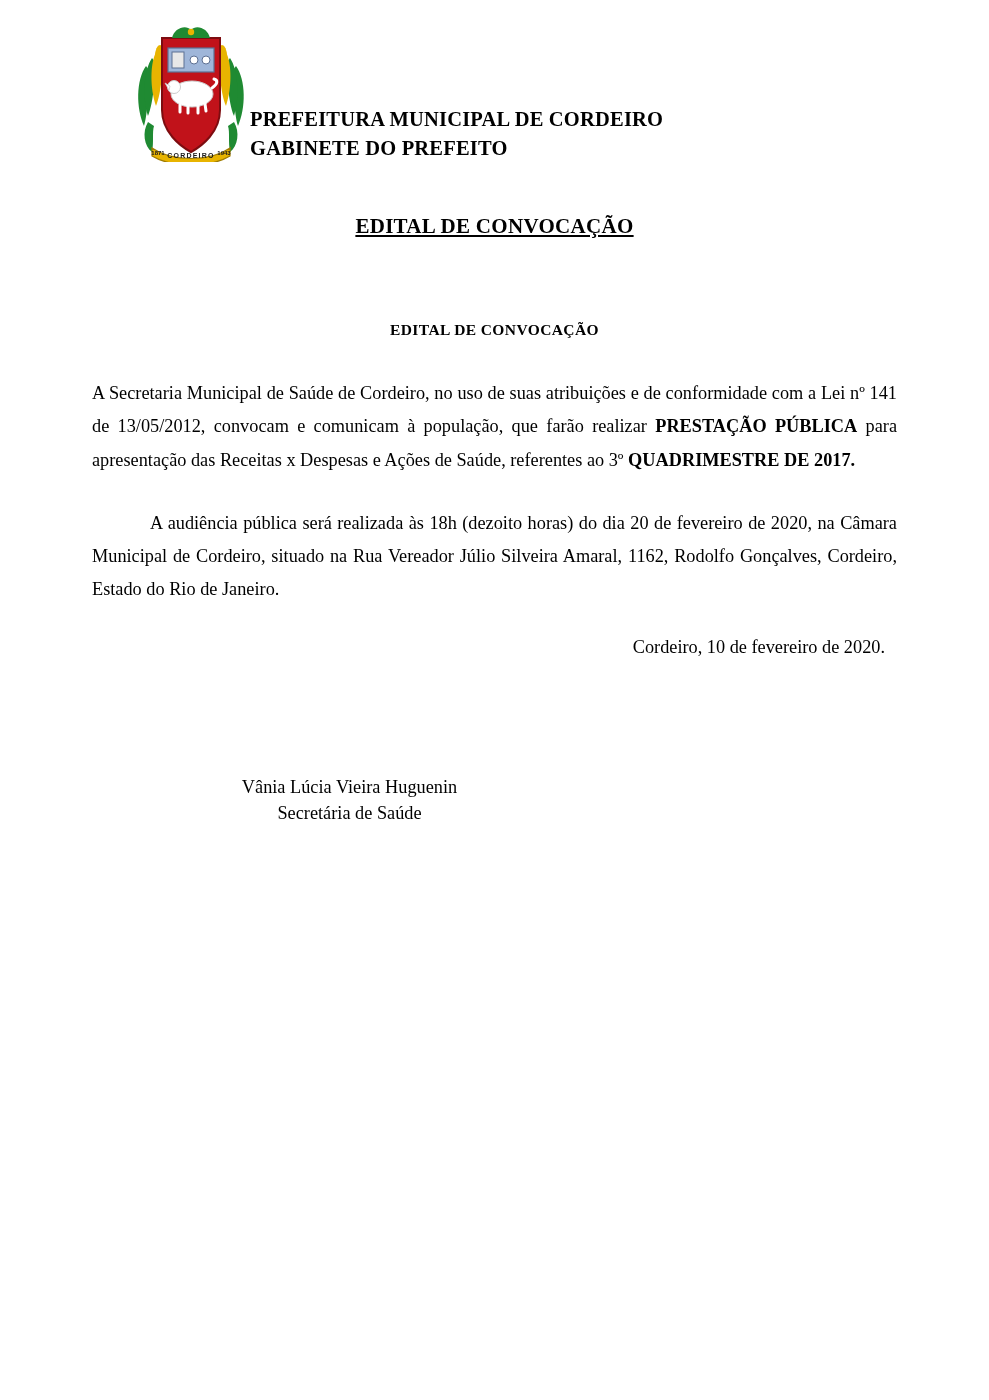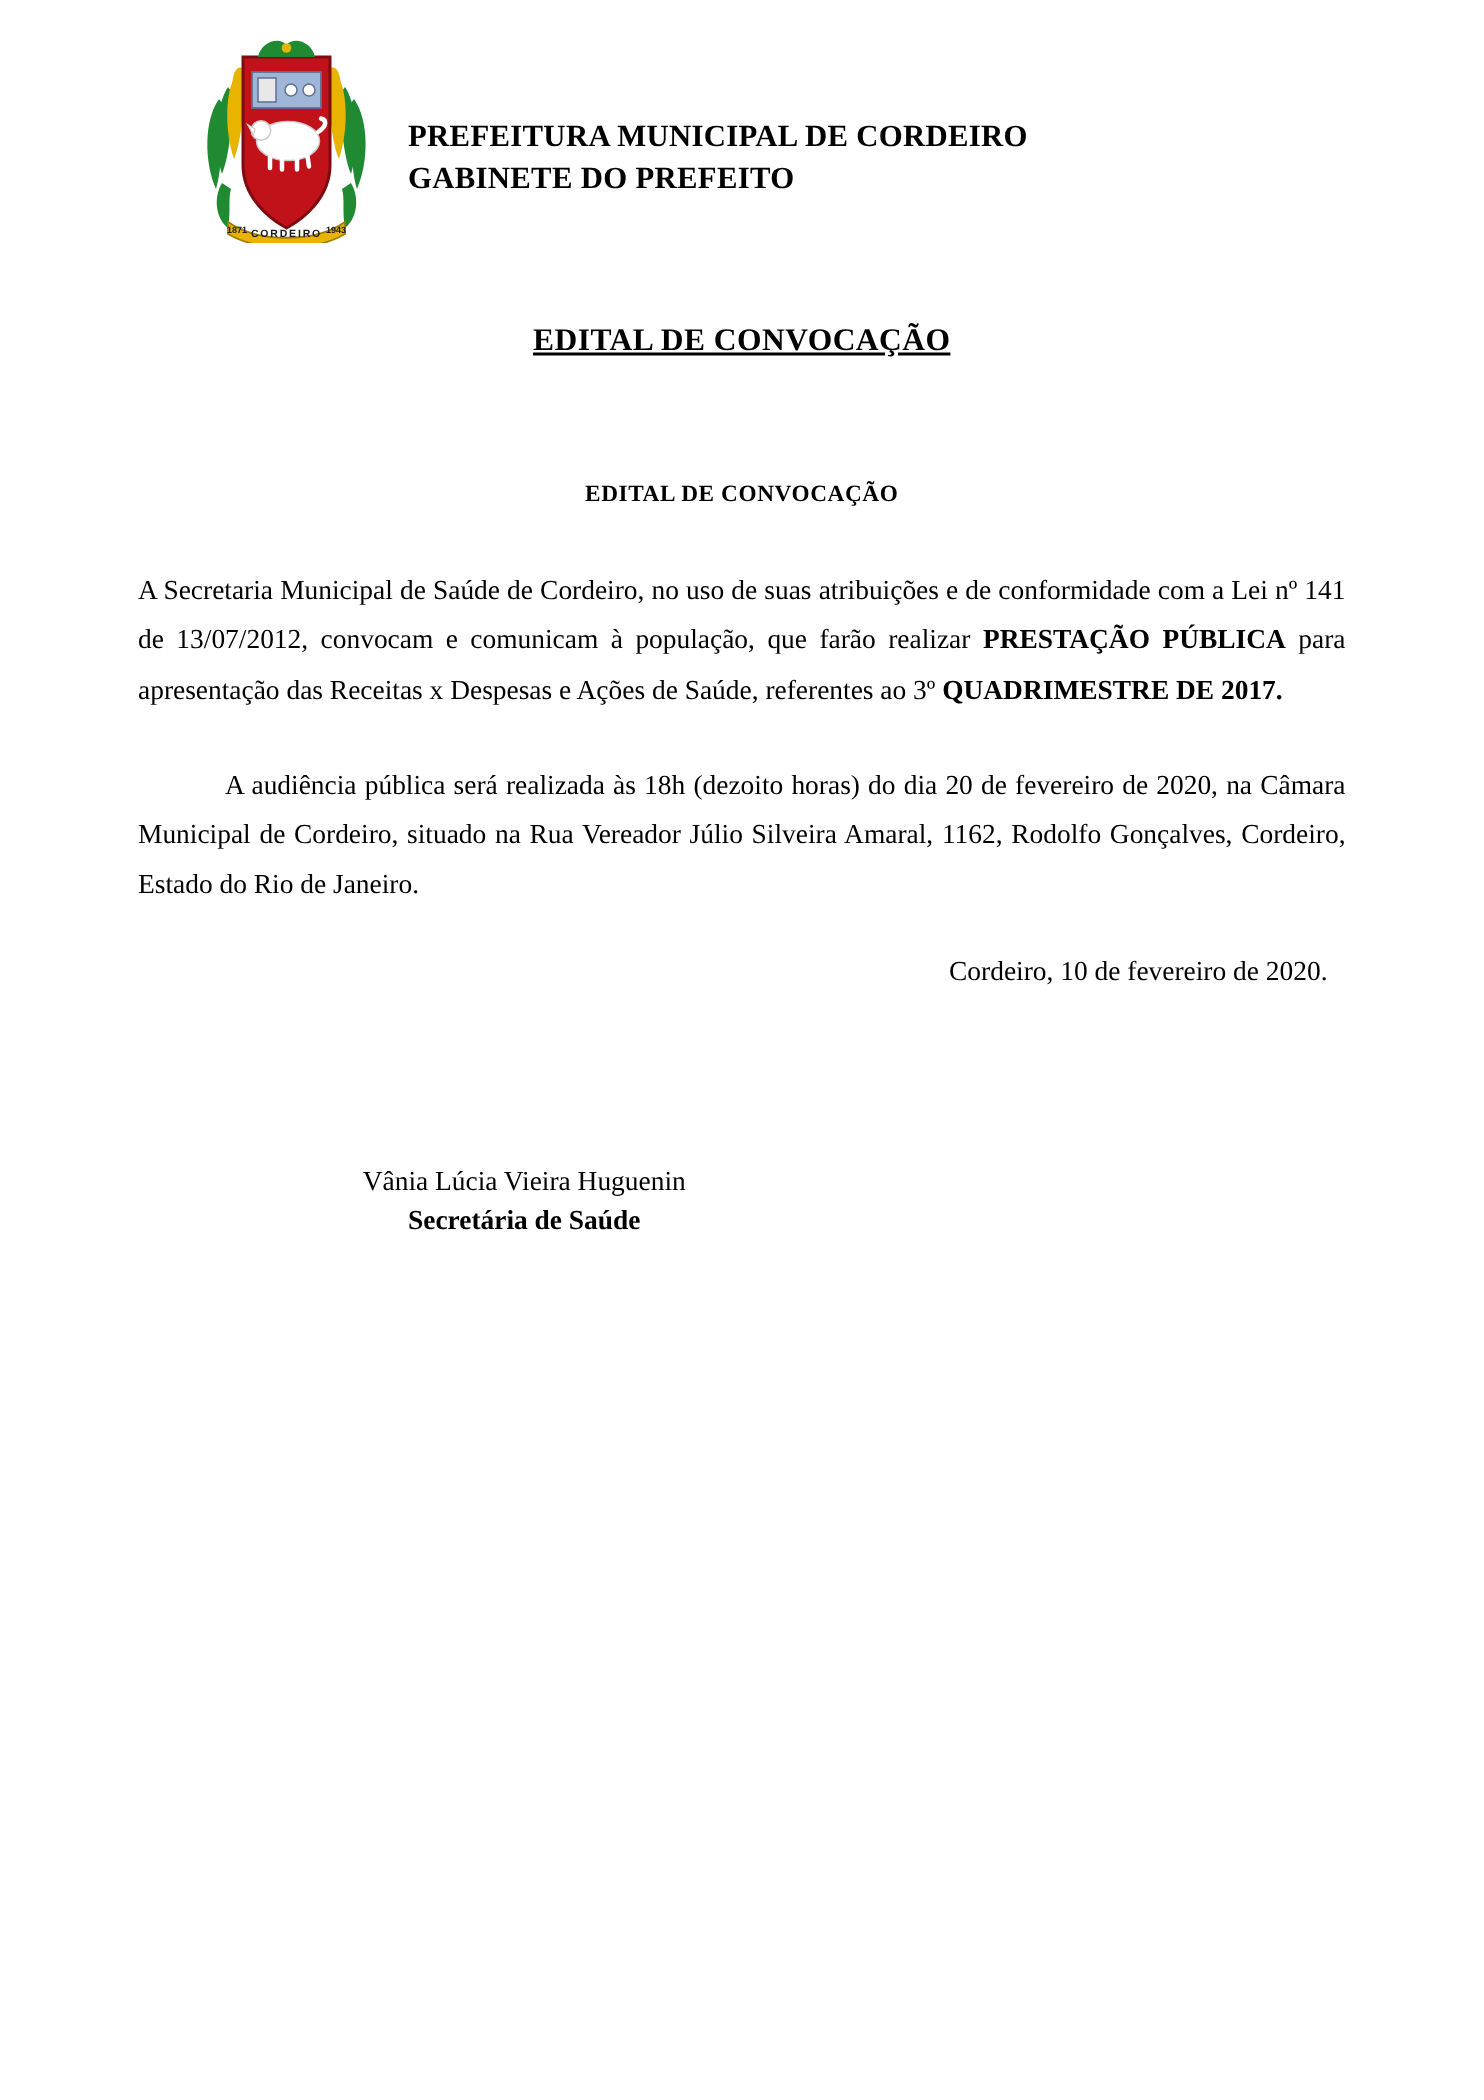--- a/index.html
+++ b/index.html
@@ -20,22 +20,21 @@
     width: 989px;
     height: 1400px;
     box-sizing: border-box;
     padding: 22px 92px 0 92px;
     position: relative;
   }
 
   
   .header {
     display: flex;
-    align-items: center;
-    gap: 22px;
+    align-items: flex-end;
     margin-left: 40px;
   }
 
   .crest {
     width: 118px;
     height: 140px;
     position: relative;
     flex: 0 0 auto;
   }
   .crest svg { display: block; }
@@ -103,21 +102,21 @@
   }
 
   .signature {
     margin-top: 116px;
     text-align: center;
     font-size: 18.3px;
     line-height: 1.45;
     padding-right: 290px;
   }
   .signature .name { display: block; }
-  .signature .role { display: block; font-weight: bold; }
+  .signature .role { display: block; }
 </style>
 </head>
 <body>
 
 <div class="page">
 
   <div class="header">
 
     <div class="crest">
       <svg width="118" height="140" viewBox="0 0 118 140" xmlns="http://www.w3.org/2000/svg">
@@ -175,21 +174,21 @@
     </div>
   </div>
 
   <div class="title-block">
     <div class="doc-title">EDITAL DE CONVOCAÇÃO</div>
   </div>
 
   <div class="section-heading">EDITAL DE CONVOCAÇÃO</div>
 
   <div class="body-text">
-    <p><span>A Secretaria Municipal de Saúde de Cordeiro, no uso de suas atribuições e de conformidade com a Lei nº 141 de 13/07/2012, convocam e comunicam à população, que farão realizar </span><b>PRESTAÇÃO PÚBLICA</b><span> para apresentação das Receitas x Despesas e Ações de Saúde, referentes ao 3º </span><b>QUADRIMESTRE DE 2017.</b></p>
+    <p><span>A Secretaria Municipal de Saúde de Cordeiro, no uso de suas atribuições e de conformidade com a Lei nº 141 de 13/05/2012, convocam e comunicam à população, que farão realizar </span><b>PRESTAÇÃO PÚBLICA</b><span> para apresentação das Receitas x Despesas e Ações de Saúde, referentes ao 3º </span><b>QUADRIMESTRE DE 2017.</b></p>
 
     <p class="indent">A audiência pública será realizada às 18h (dezoito horas) do dia 20 de fevereiro de 2020, na Câmara Municipal de Cordeiro, situado na Rua Vereador Júlio Silveira Amaral, 1162, Rodolfo Gonçalves, Cordeiro, Estado do Rio de Janeiro.</p>
   </div>
 
   <div class="place-date">Cordeiro, 10 de fevereiro de 2020.</div>
 
   <div class="signature">
     <span class="name">Vânia Lúcia Vieira Huguenin</span>
     <span class="role">Secretária de Saúde</span>
   </div>

